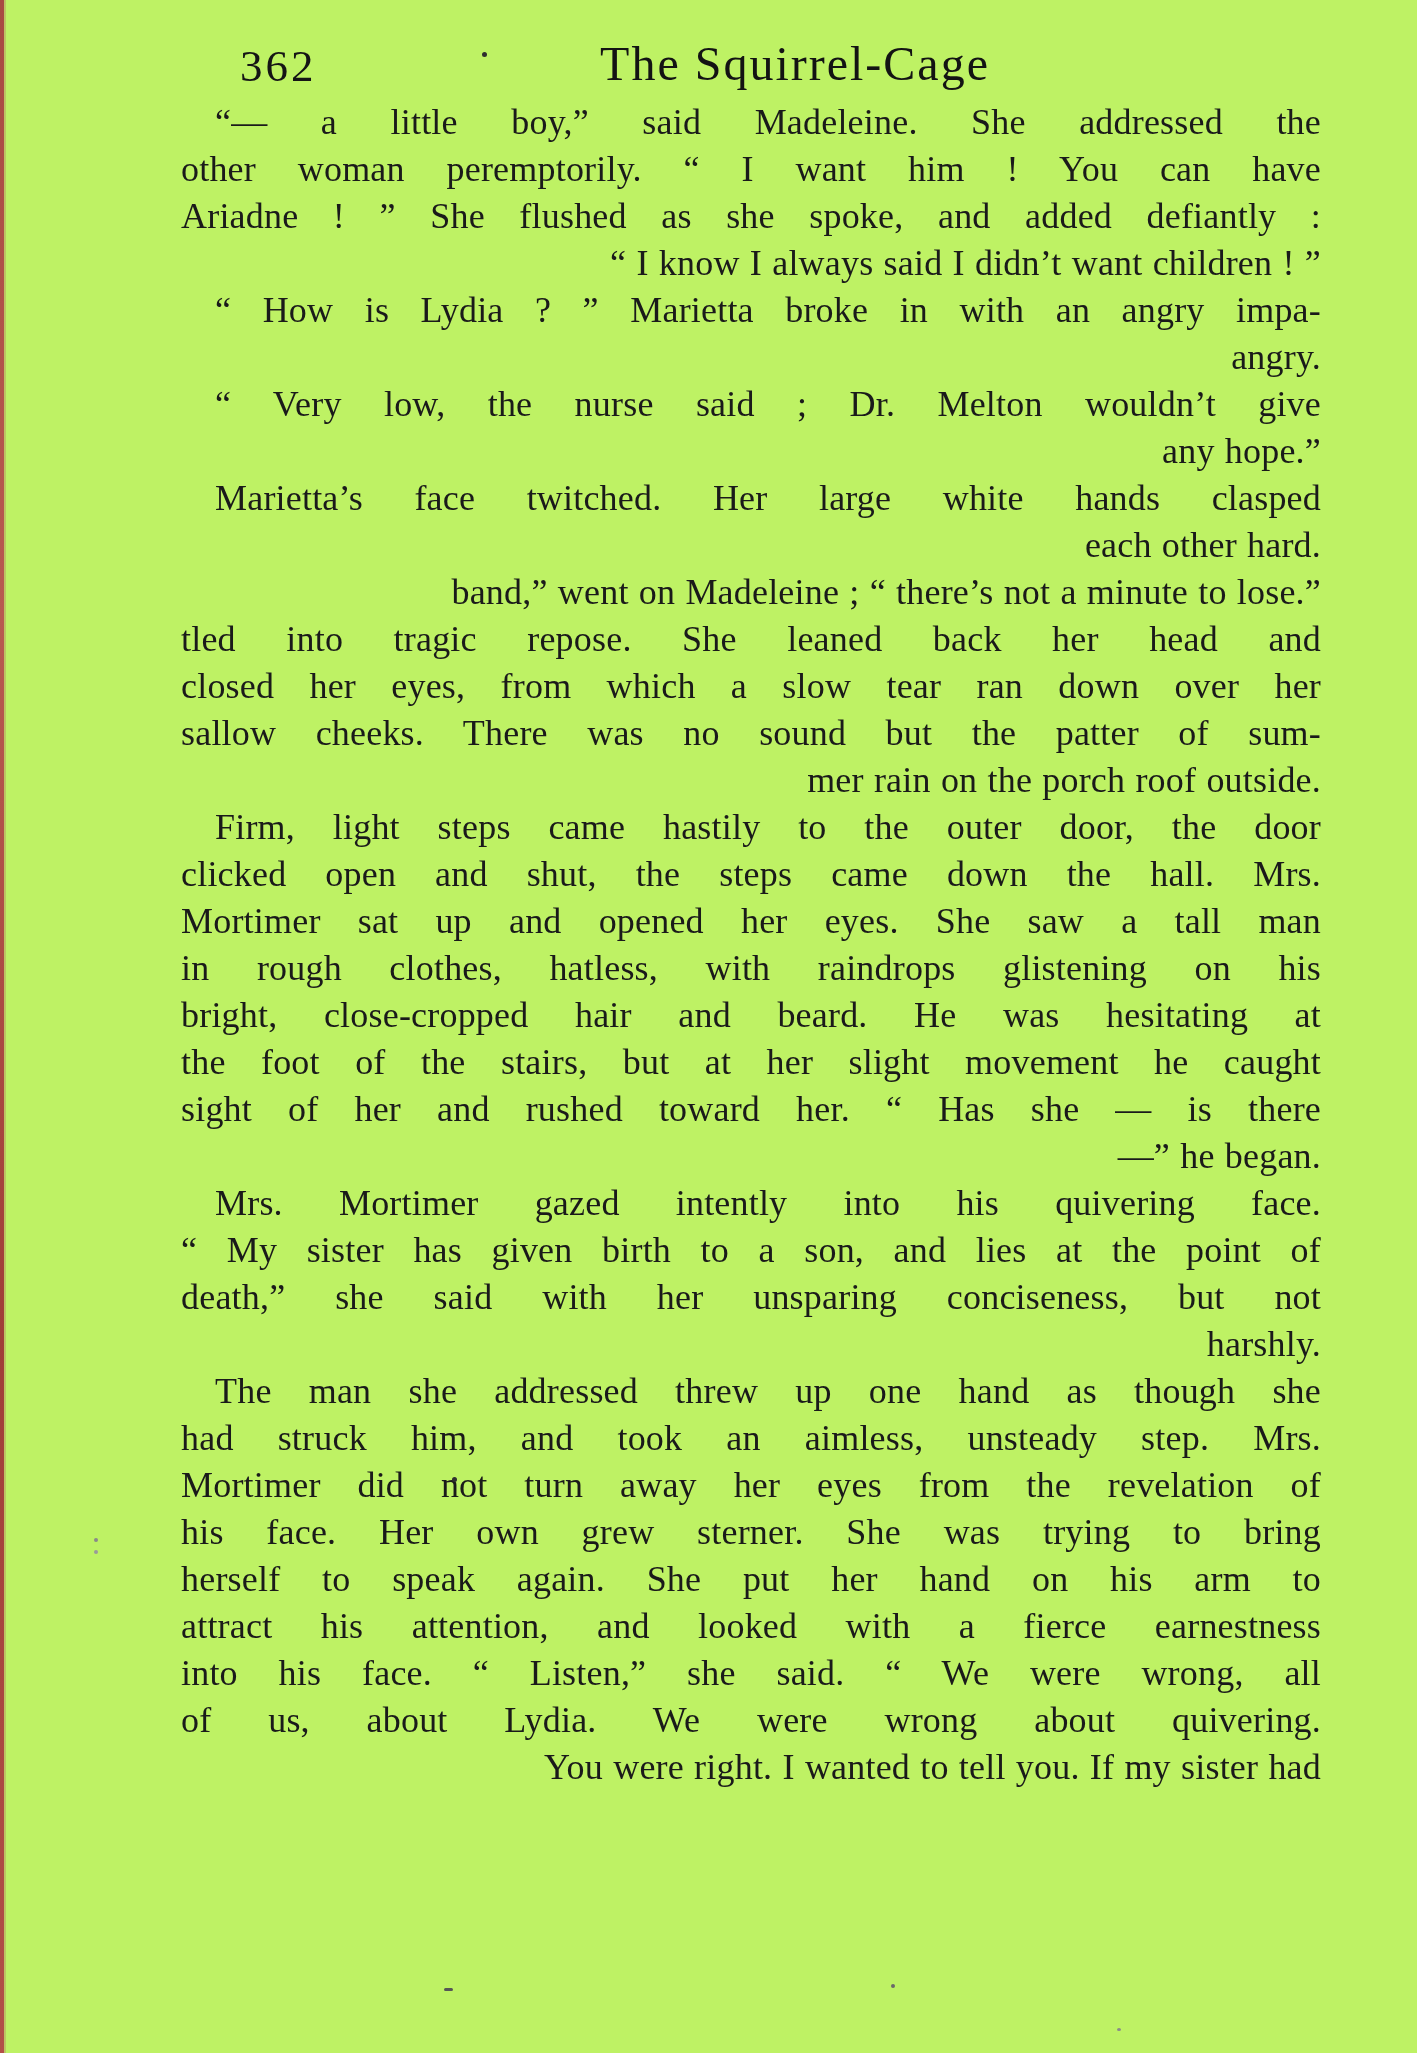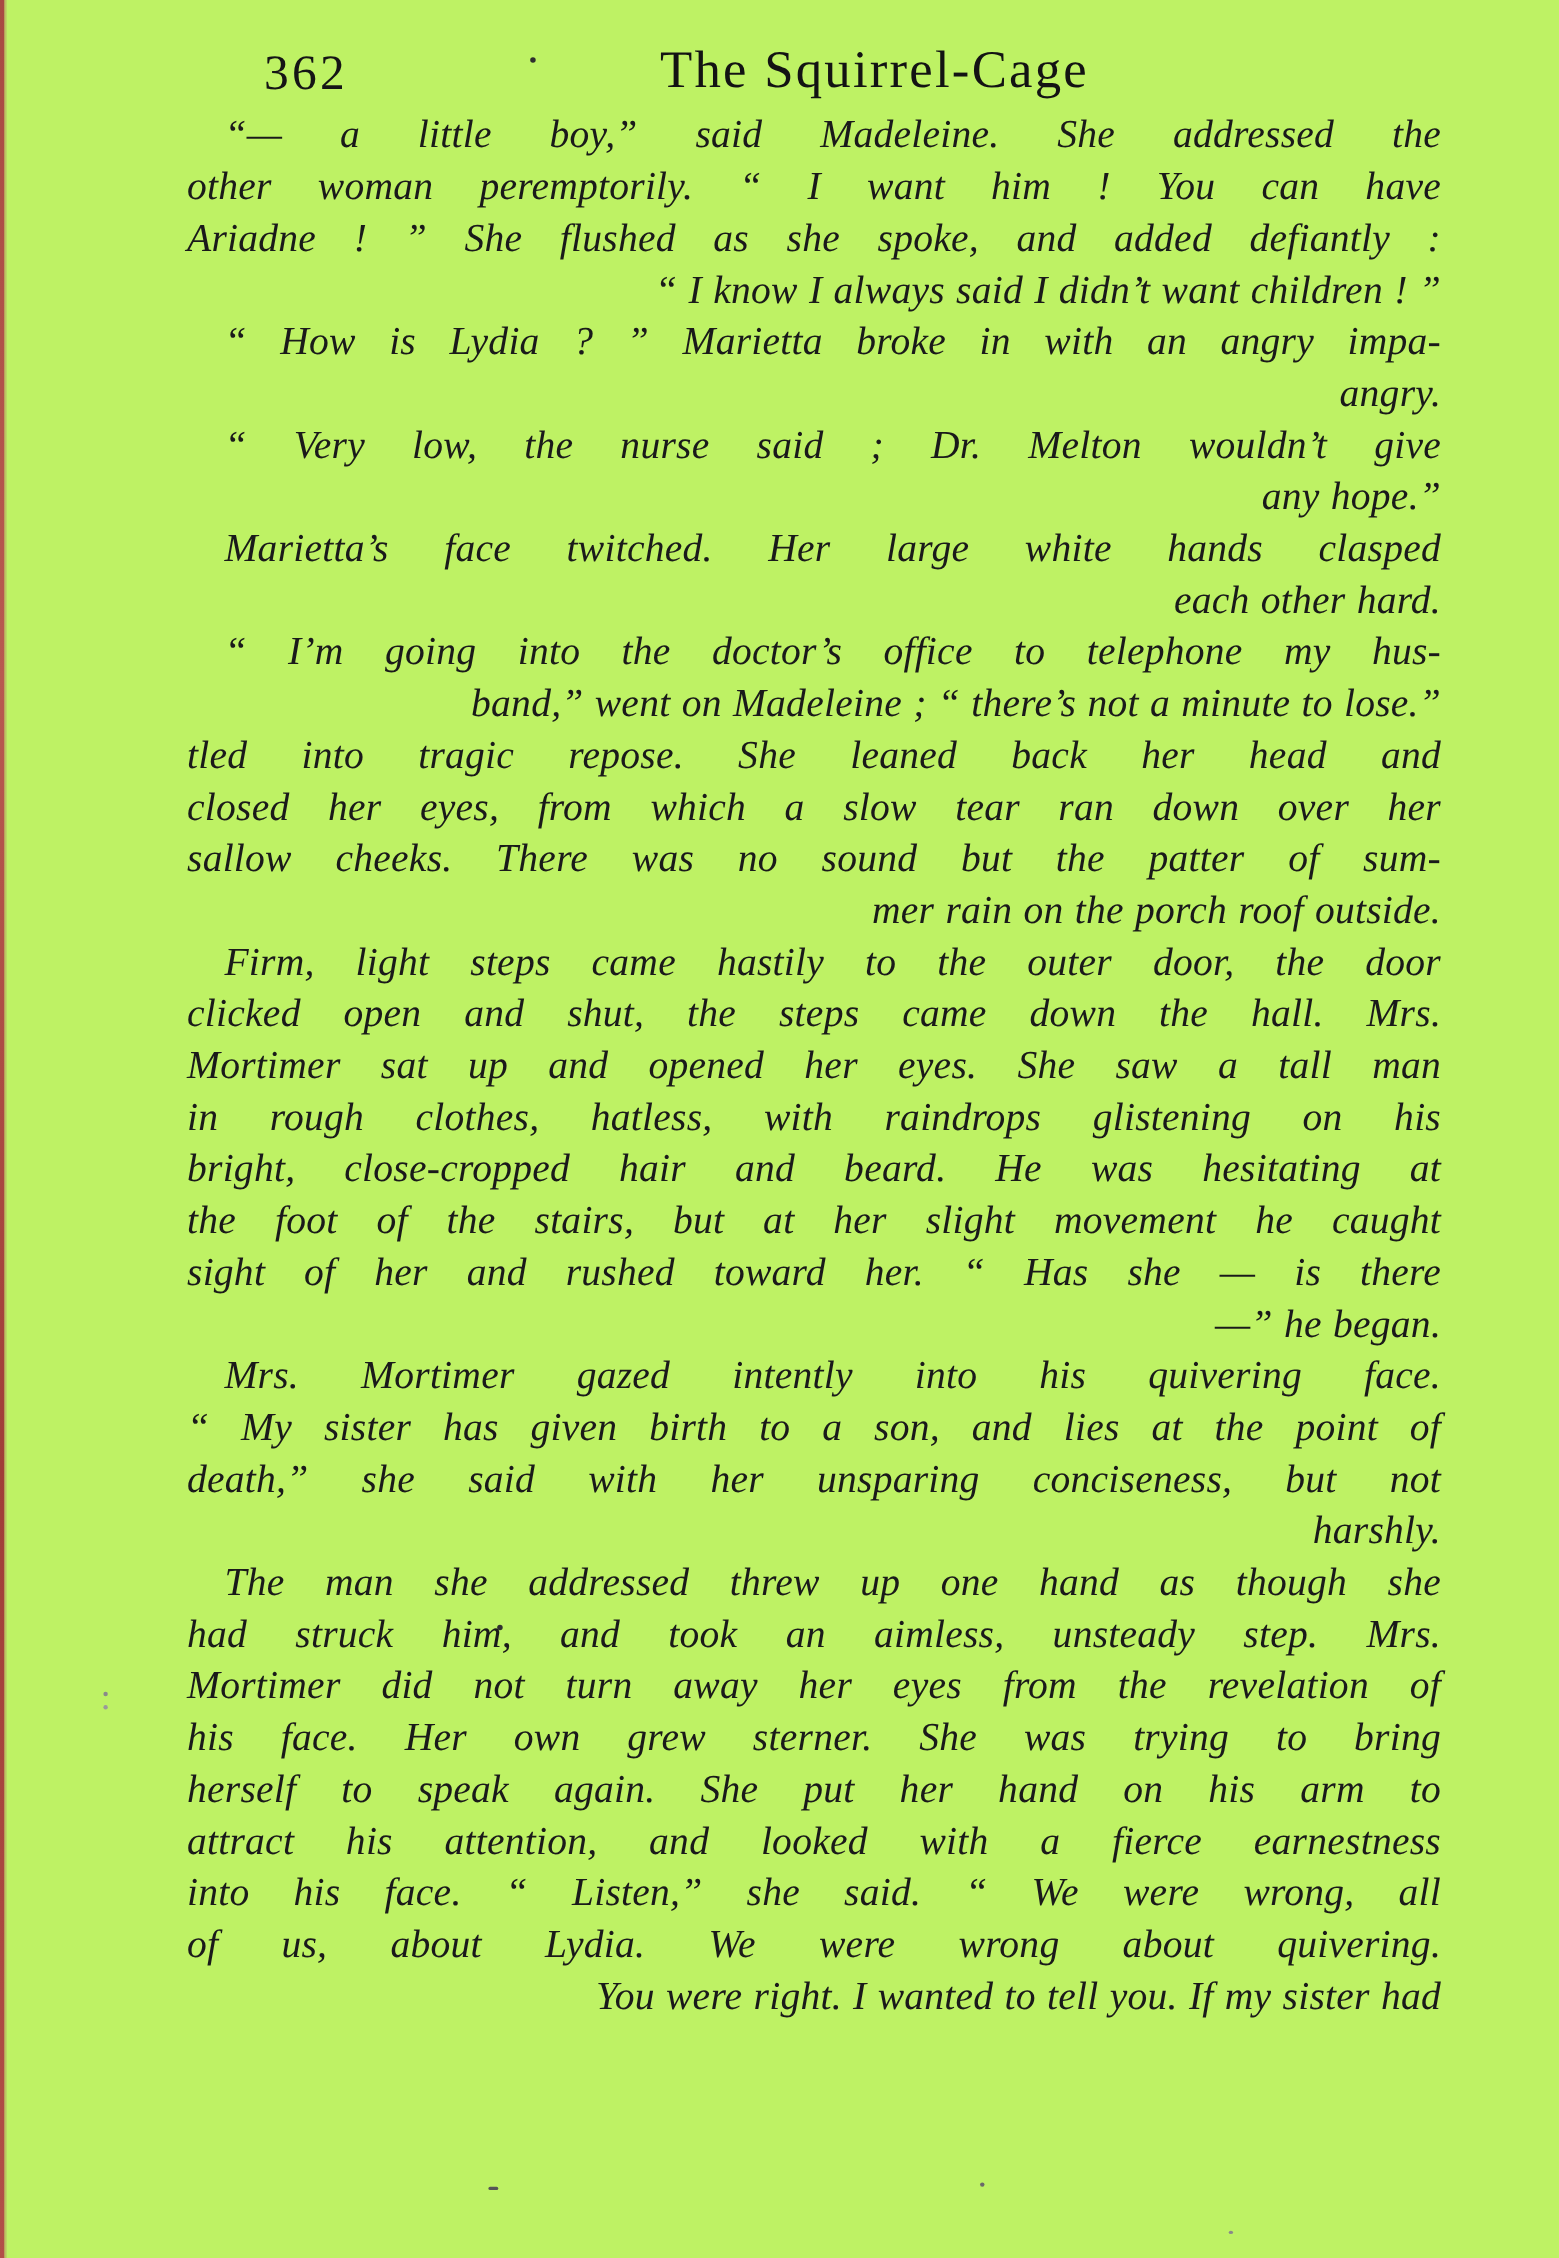--- a/index.html
+++ b/index.html
@@ -48,27 +48,26 @@
     position: absolute;
     left: 795px; top: 2px;
     transform: translateX(-50%);
     font-size: 48px;
     letter-spacing: 2px;
     white-space: nowrap;
     color: #131313;
   }
   .body-text {
     position: absolute;
-    left: 170px; top: 99px;
+    left: 181px; top: 99px;
     width: 1140px;
     font-size: 36px;
     letter-spacing: 0.2px;
     word-spacing: 1px;
     color: #1a1a1a;
-    font-style: italic;
   }
   .para { margin: 0; padding: 0; }
   .line {
     height: 47px;
     line-height: 47px;
     white-space: nowrap;
     text-align: right;
   }
   .line.j {             
     white-space: normal;
@@ -124,21 +123,20 @@
       <div class="line f j">“ Very low, the nurse said ;  Dr.  Melton wouldn’t give</div>
       <div class="line">any hope.”</div>
     </div>
 
     <div class="para">
       <div class="line f j">Marietta’s face twitched.  Her large white hands clasped</div>
       <div class="line">each other hard.</div>
     </div>
 
     <div class="para">
-      <div class="line f j">“ I’m going into the doctor’s office to telephone my hus-</div>
       <div class="line">band,” went on Madeleine ; “ there’s not a minute to lose.”</div>
     </div>
 
     <div class="para">
       <div class="line j">tled into tragic repose.  She leaned back her head and</div>
       <div class="line j">closed her eyes, from which a slow tear ran down over her</div>
       <div class="line j">sallow cheeks.  There was no sound but the patter of sum-</div>
       <div class="line">mer rain on the porch roof outside.</div>
     </div>
 

